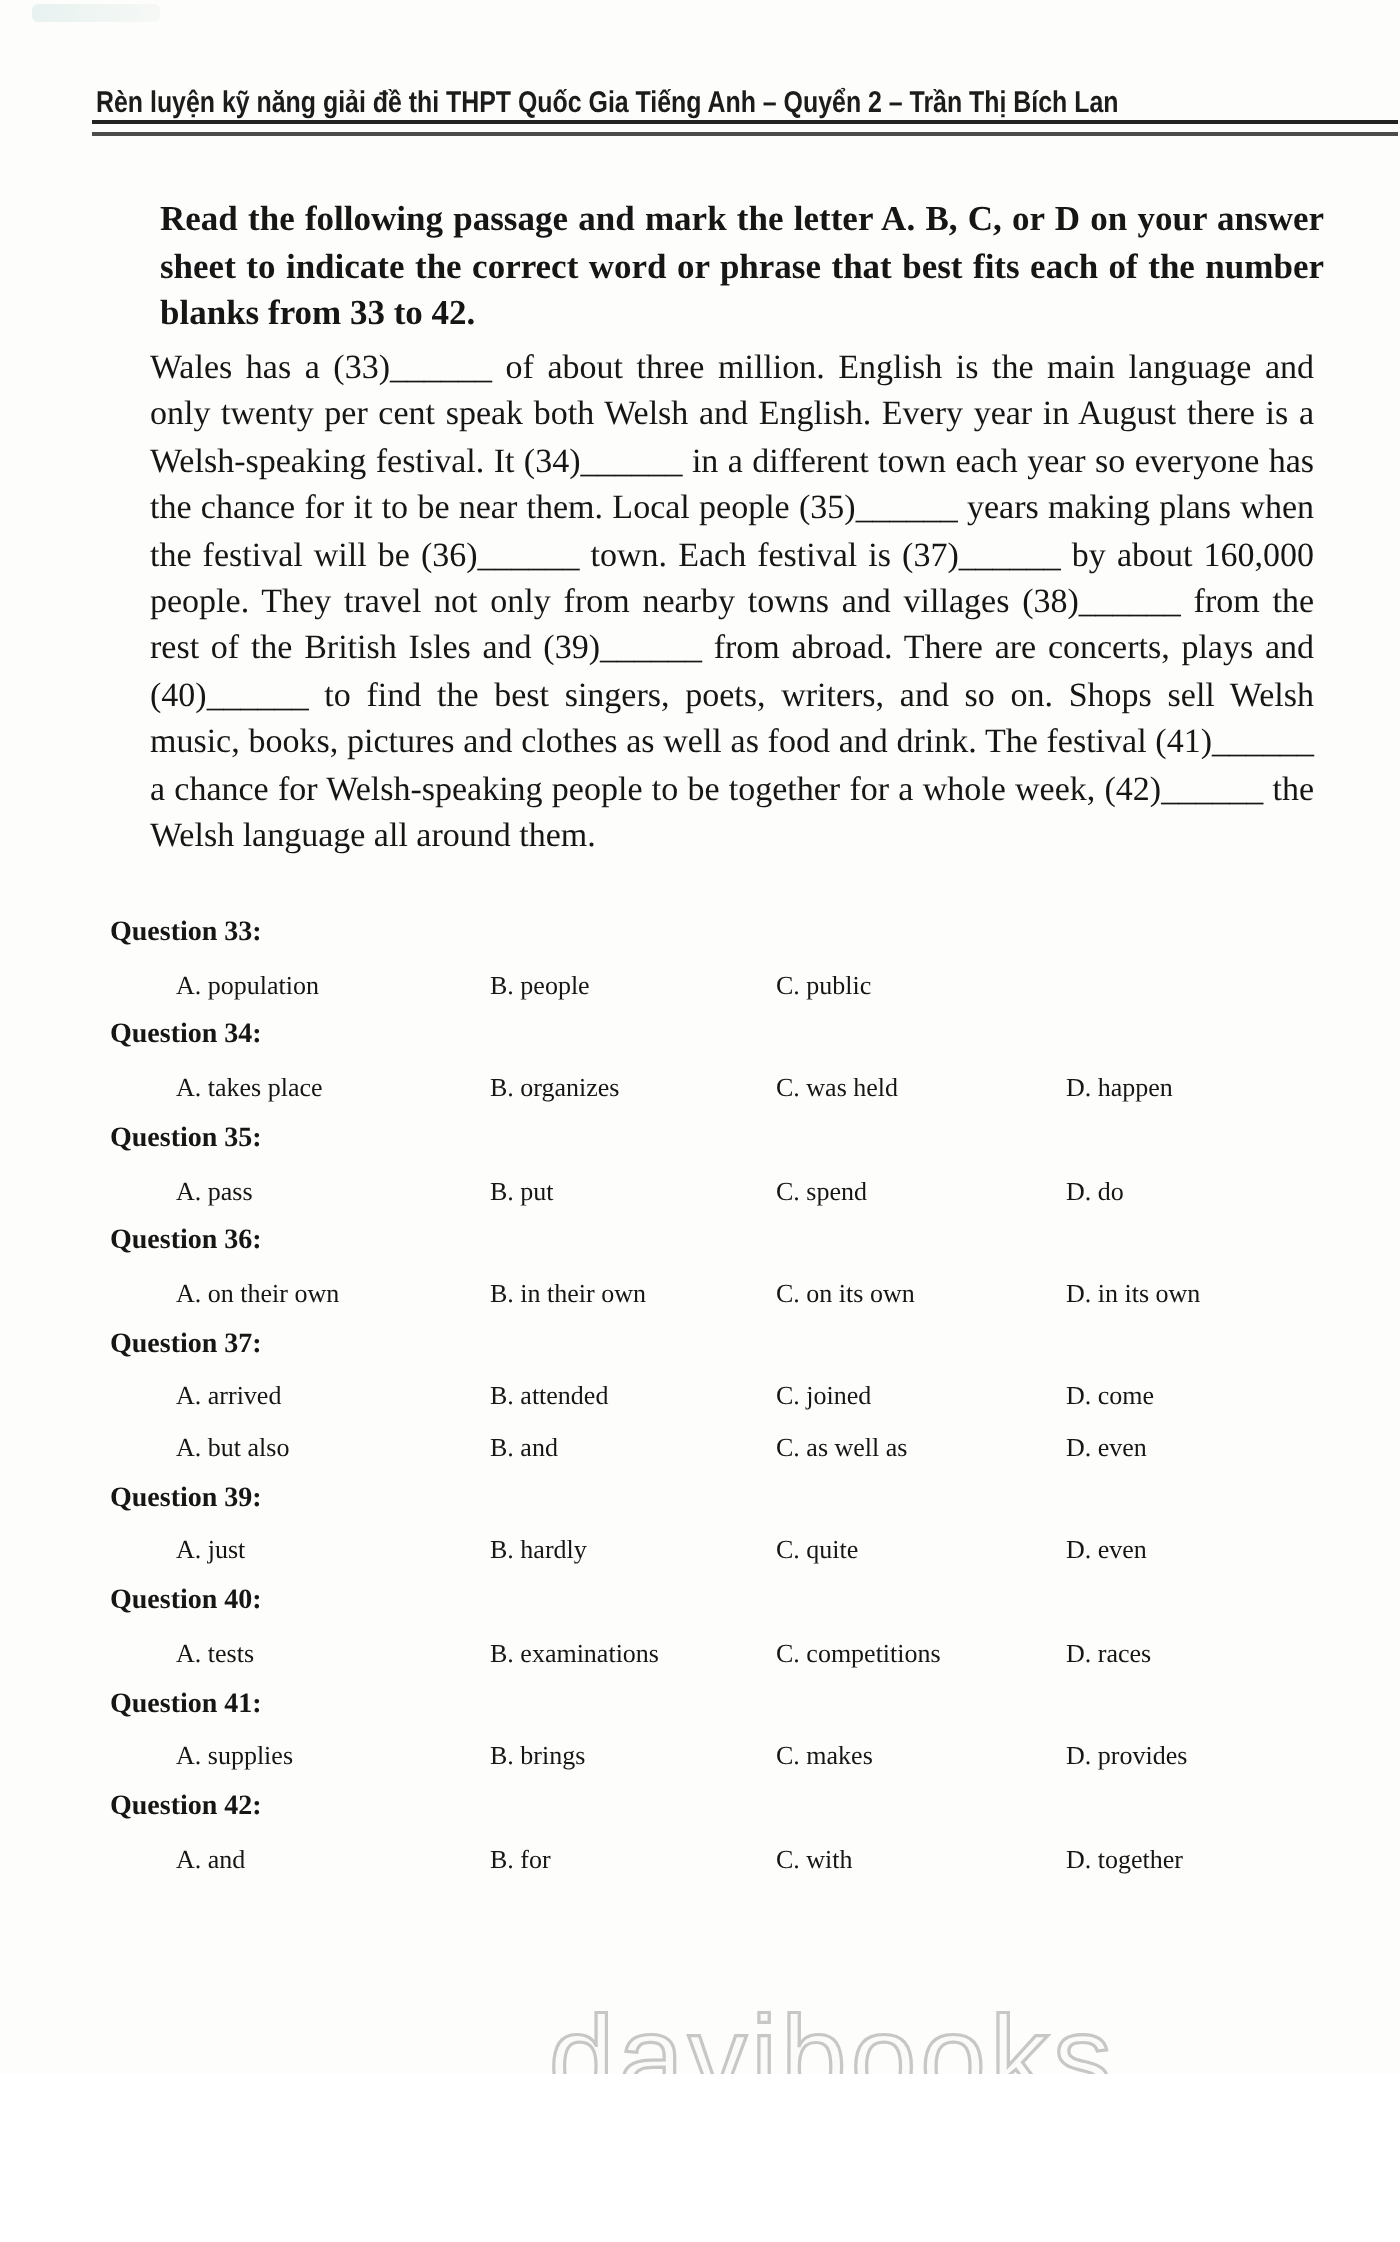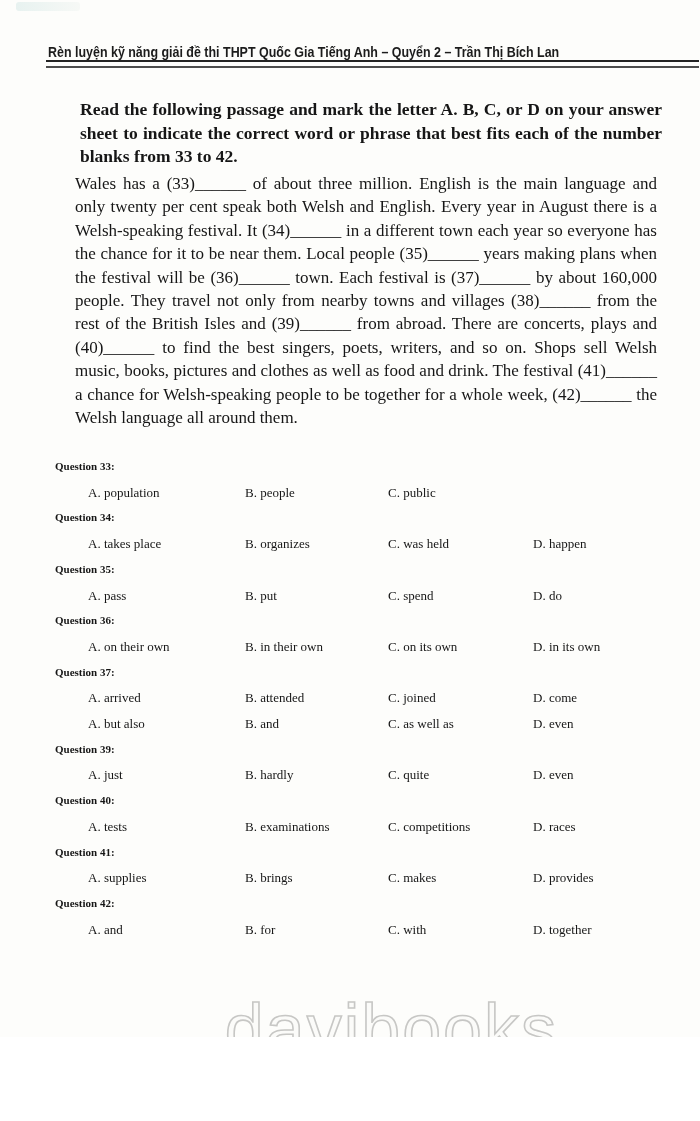--- a/index.html
+++ b/index.html
@@ -40,30 +40,30 @@
   }
   
   .passage{
     position:absolute;left:75px;width:582px;top:172px;margin:0;
     font-size:17px;line-height:23.4px;
     text-align:justify;
     font-family:Liberation Serif, serif;
   }
   
   .questions{position:absolute;left:55px;top:454px;width:618px;}
-  .q-label{font-weight:bold;font-size:11px;line-height:25.7px;}
+  .q-label{font-weight:bold;font-size:14px;line-height:25.7px;}
   .q-options{
     display:grid;grid-template-columns:157px 143px 145px 1fr;
     margin-left:33px;font-size:13px;line-height:25.7px;
   }
   
   .watermark{position:absolute;left:146px;top:988px;width:412px;text-align:right;}
   .wm1{
     font-family:"Liberation Sans", sans-serif;
-    font-size:70px;line-height:82px;letter-spacing:2px;
+    font-size:59px;line-height:82px;letter-spacing:2px;
     color:#fbfbf9;-webkit-text-stroke:1.6px #c7c7c5;
   }
   .wm2{
     font-family:"Liberation Sans", sans-serif;
     font-size:42px;line-height:40px;letter-spacing:2px;margin-top:1px;
     color:#737373;-webkit-text-stroke:1.3px #cbcbc9;
   }
   
   .page-number{position:absolute;left:46px;top:1063px;font-size:17.5px;color:#111;}
 </style>

